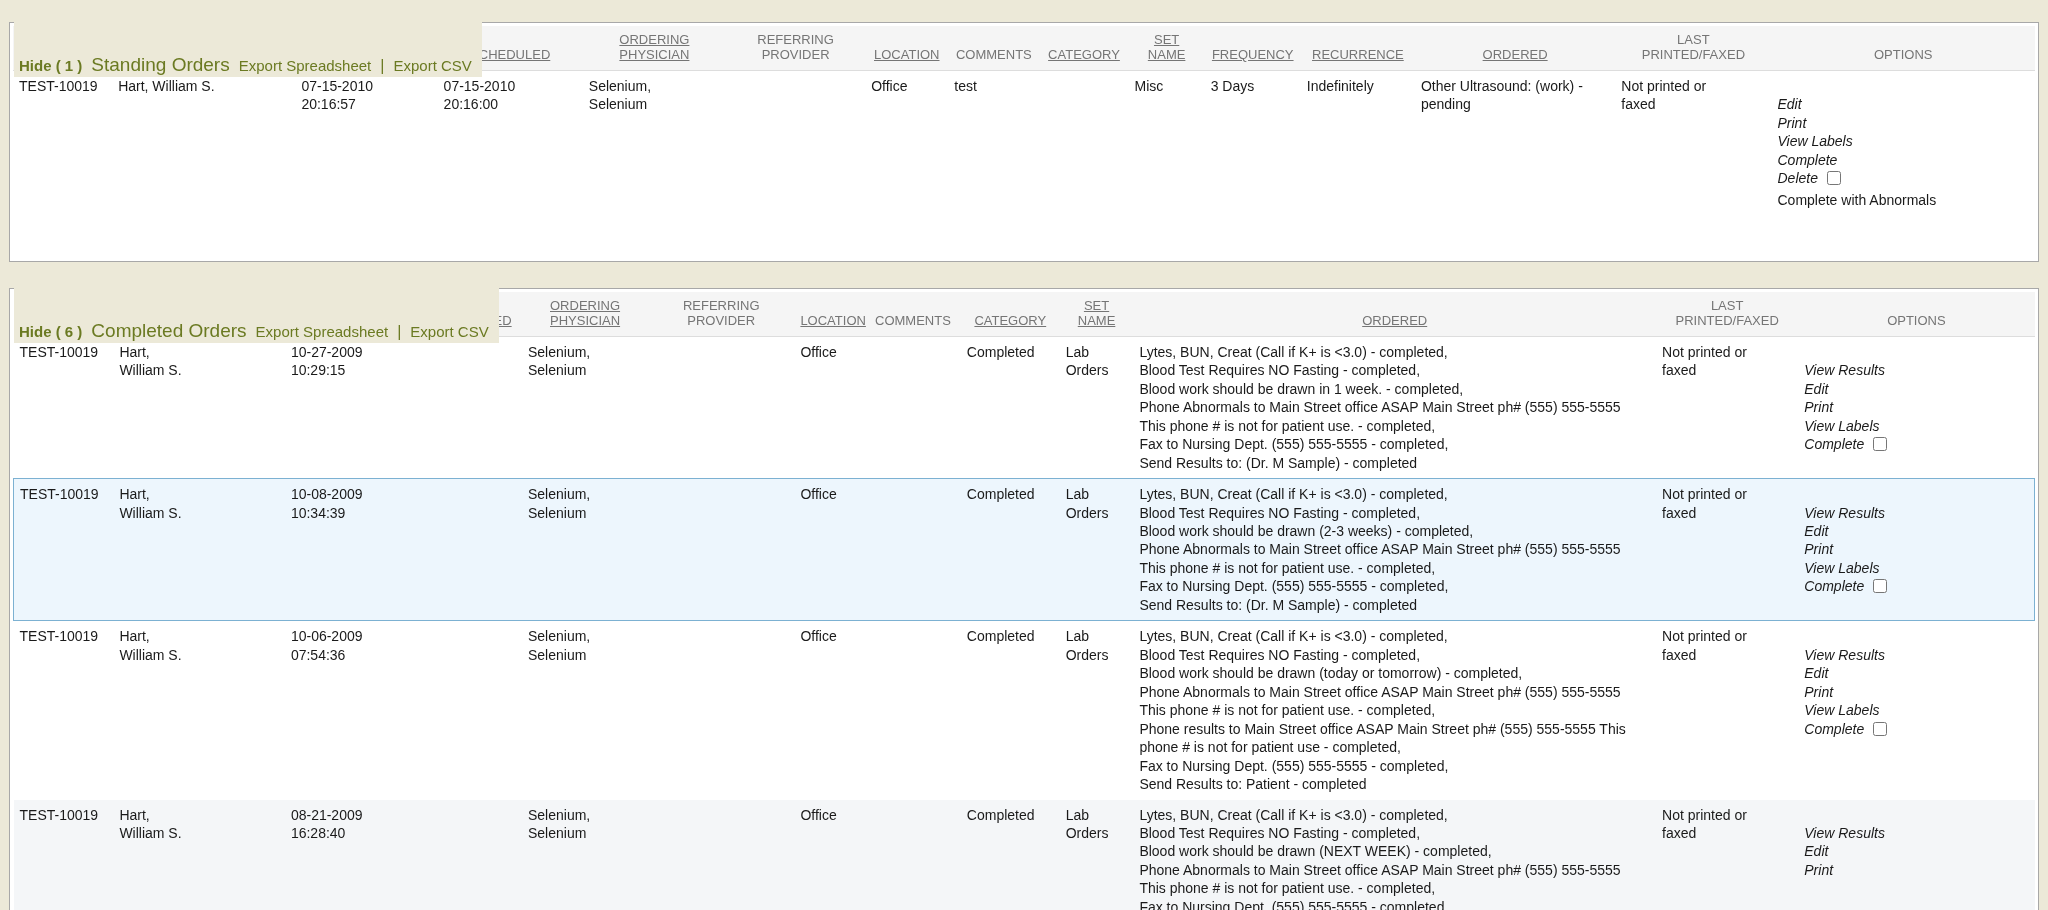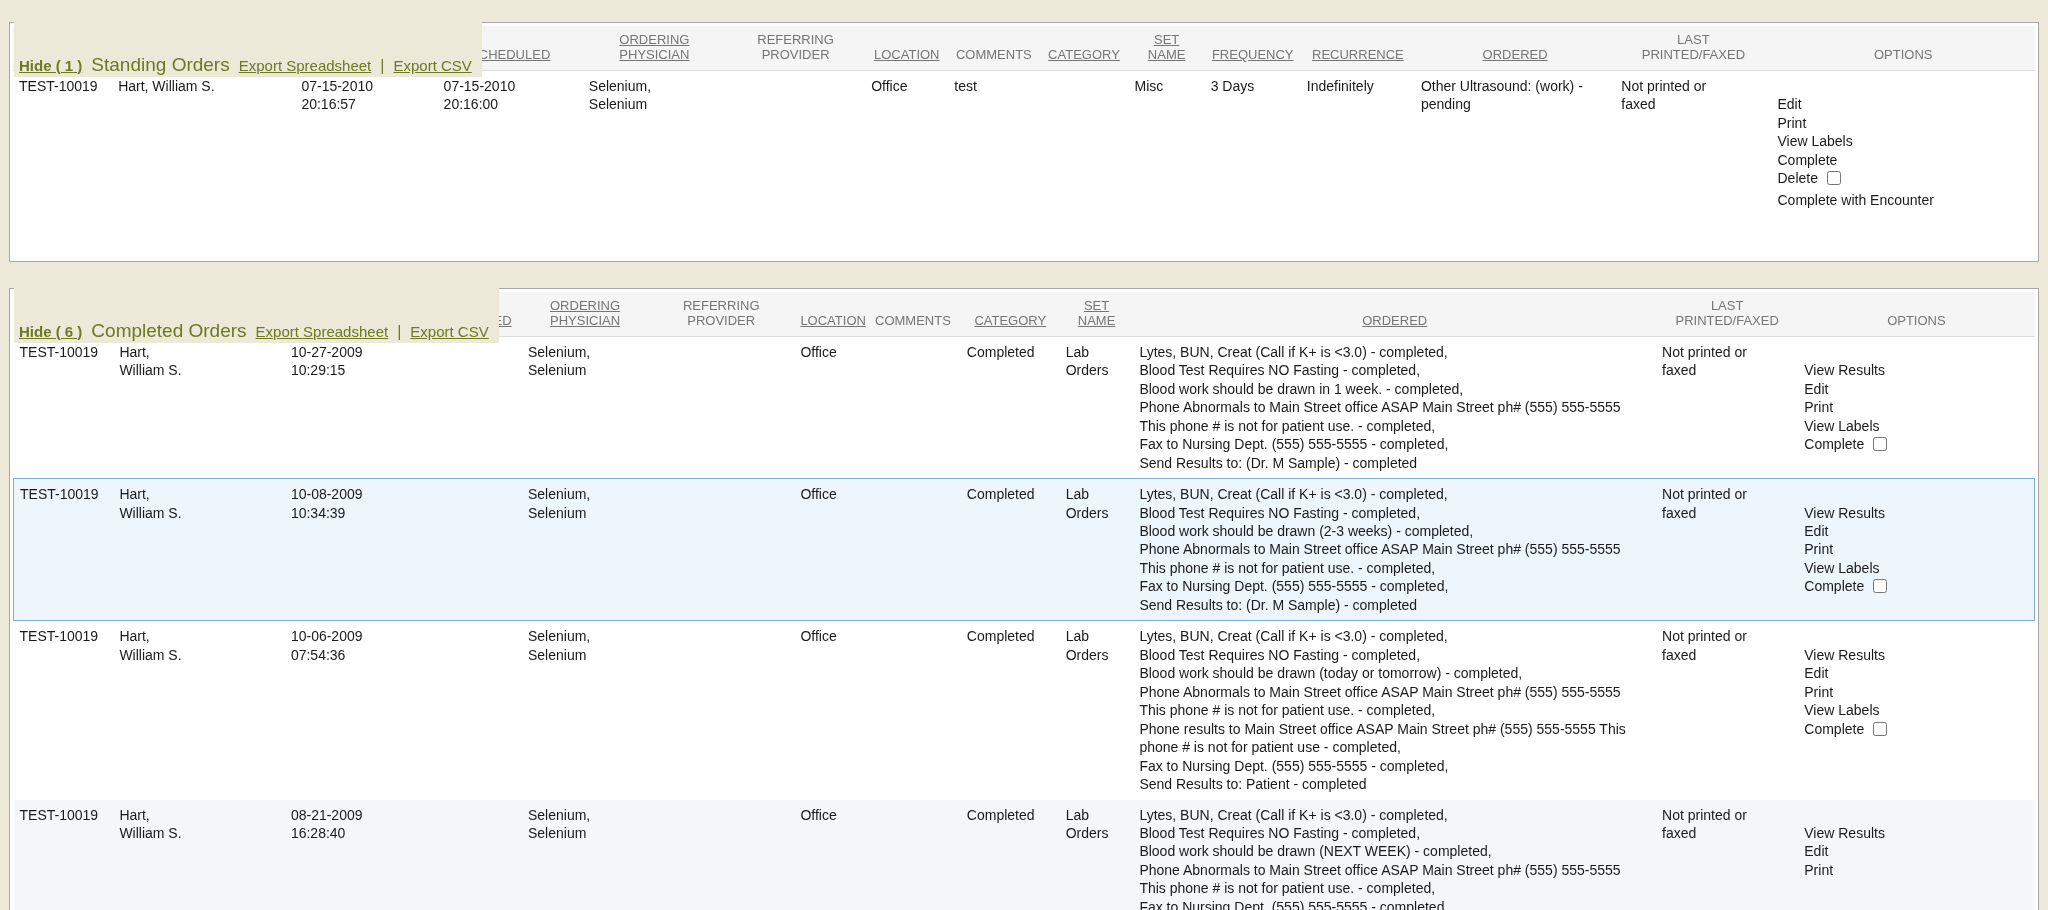--- a/index.html
+++ b/index.html
@@ -19,21 +19,21 @@
   }
   .section.completed { margin-top:26px; }
   .section-legend {
     position:absolute; top:-14px; left:4px;
     background:#ece9d8;
     padding:0 10px 0 5px;
     display:flex; align-items:baseline; gap:9px;
     white-space:nowrap;
     line-height:1.25;
   }
-  .green-link { color:#6b7a22; text-decoration:underline; font-size:15px; cursor:pointer; }
+  .green-link { color:#6b7a22; font-size:15px; cursor:pointer; }
   .hide-link { font-weight:bold; }
   .section-title { color:#6b7a22; font-size:19px;margin-top:44px; }
   .sep { color:#6b7a22; font-size:16px; }
 
   table.orders-table { width:100%; border-collapse:collapse; table-layout:fixed; }
   .orders-table thead th {
     background:#f5f5f5; color:#757575;
     font-weight:normal; font-size:13px;
     text-align:center; vertical-align:bottom;
     padding:6px 6px 8px; white-space:pre-line;
@@ -48,21 +48,21 @@
   td.options-cell { white-space:normal; line-height:1.5; }
   tr.hl td { background:#edf6fd; border-top:1px solid #7cb1d2; border-bottom:1px solid #7cb1d2; }
   tr.hl td:first-child { border-left:1px solid #7cb1d2; }
   tr.hl td:last-child  { border-right:1px solid #7cb1d2; }
   tr.alt td { background:#f4f6f8; }
   .table-footer {
     background:#f0f0f0; border-top:1px solid #dddddd;
     text-align:center; padding:7px 0;
     font-size:13px; color:#3c3c3c;
   }
-  .opt { margin-right:9px; cursor:pointer; color:#1a1a1a; }
+  .opt { margin-right:9px; cursor:pointer; color:#1a1a1a;font-style:italic; }
   .options-cell input[type="checkbox"] { width:14px; height:14px; vertical-align:-2px; margin:0; cursor:pointer; }
   .cwe { margin-top:3px; cursor:pointer; }
 </style>
 </head>
 <body>
 
 <div class="section">
   <div class="section-legend">
     <span class="green-link hide-link">Hide ( 1 )</span>
     <span class="section-title">Standing Orders</span>
@@ -135,21 +135,21 @@
         <td>Indefinitely</td>
         <td>Other Ultrasound: (work) - pending</td>
         <td>Not printed or
 faxed</td>
         <td class="options-cell">
           <span class="opt">Edit</span>
           <span class="opt">Print</span>
           <span class="opt">View Labels</span>
           <span class="opt">Complete</span>
           <span class="opt">Delete</span><input type="checkbox" style="">
-          <div class="cwe">Complete with Encounter</div>
+          <div class="cwe">Complete with Abnormals</div>
         </td>
       </tr>
     </tbody>
   </table>
 </div>
 
 <div class="section completed">
   <div class="section-legend">
     <span class="green-link hide-link">Hide ( 6 )</span>
     <span class="section-title">Completed Orders</span>

